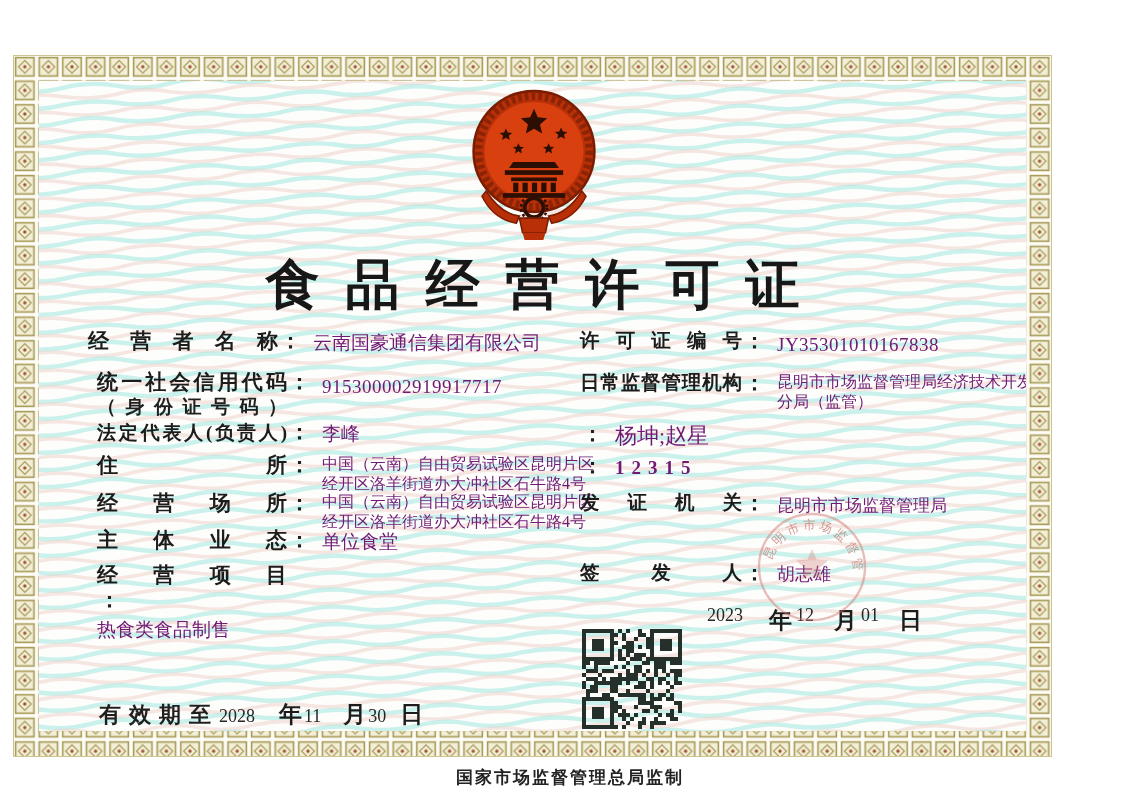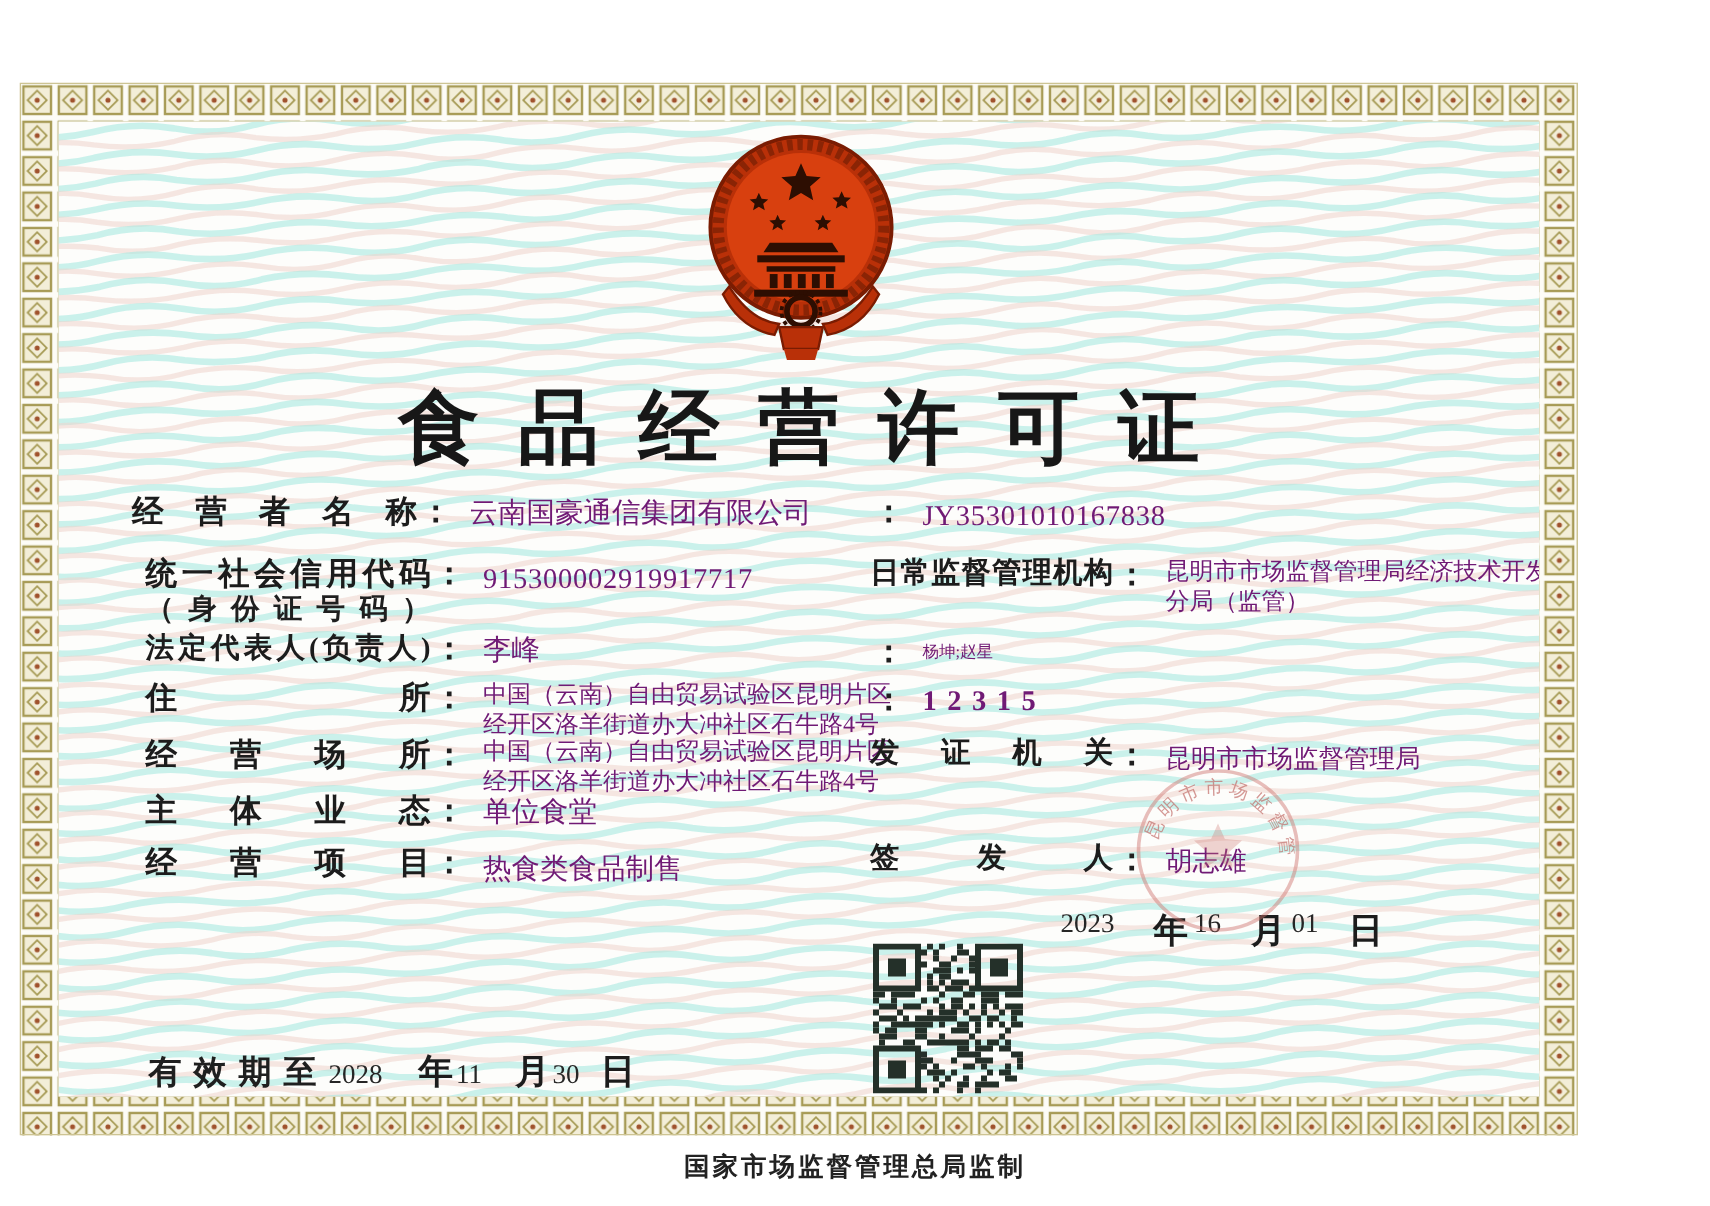--- a/index.html
+++ b/index.html
@@ -242,47 +242,48 @@
           </span>
         </div>
 
         <div class="row" style="left:58px; top:447px;">
           <span class="lab">主体业态</span>
             <span class="colon">：</span>
             <span class="gap"></span>
           <span class="val">单位食堂</span>
         </div>
 
-        <div class="row" style="left:58px; top:482px;">
+        <div class="row" style="left:58px; top:482px;flex-direction:column;">
           <span class="lab">经营项目</span>
             <span class="colon">：</span>
             <span class="gap"></span>
           <span class="val" style="padding-top:4px;">热食类食品制售</span>
         </div>
 
         <div class="row" style="left:541px; top:248px;">
+          <span class="lab-r">许可证编号</span>
             <span class="colon">：</span>
             <span class="gap"></span>
           <span class="val mono" style="padding-top:3px;">JY35301010167838</span>
         </div>
 
         <div class="row" style="left:541px; top:290px;">
           <span class="lab-r">日常监督管理机构</span>
             <span class="colon">：</span>
             <span class="gap"></span>
           <span class="val wrap-r">
             <div>昆明市市场监督管理局经济技术开发区</div>
             <div>分局（监管）</div>
           </span>
         </div>
 
         <div class="row" style="left:541px; top:341px;">
             <span class="colon">：</span>
             <span class="gap"></span>
-          <span class="val" style="font-size:11px;">杨坤;赵星</span>
+          <span class="val" style="font-size:22px;">杨坤;赵星</span>
         </div>
 
         <div class="row" style="left:541px; top:373px;">
             <span class="colon">：</span>
             <span class="gap"></span>
           <span class="val phone">12315</span>
         </div>
 
         <div class="row" style="left:541px; top:410px;">
           <span class="lab-r">发证机关</span>
@@ -296,21 +297,21 @@
             <span class="colon">：</span>
             <span class="gap"></span>
           <span class="val" style="font-size:18px;">胡志雄</span>
         </div>
 
         <div class="date-row">
           <span class="date-num">2023</span>
             <span class="dgap1"></span>
           <span class="date-unit">年</span>
             <span class="dgap2"></span>
-          <span class="date-num">16</span>
+          <span class="date-num">12</span>
             <span class="dgap3"></span>
           <span class="date-unit">月</span>
             <span class="dgap2"></span>
           <span class="date-num">01</span>
             <span class="dgap3"></span>
           <span class="date-unit">日</span>
         </div>
 
         <div class="valid-row">
           <span class="valid-prefix">有效期至</span>

